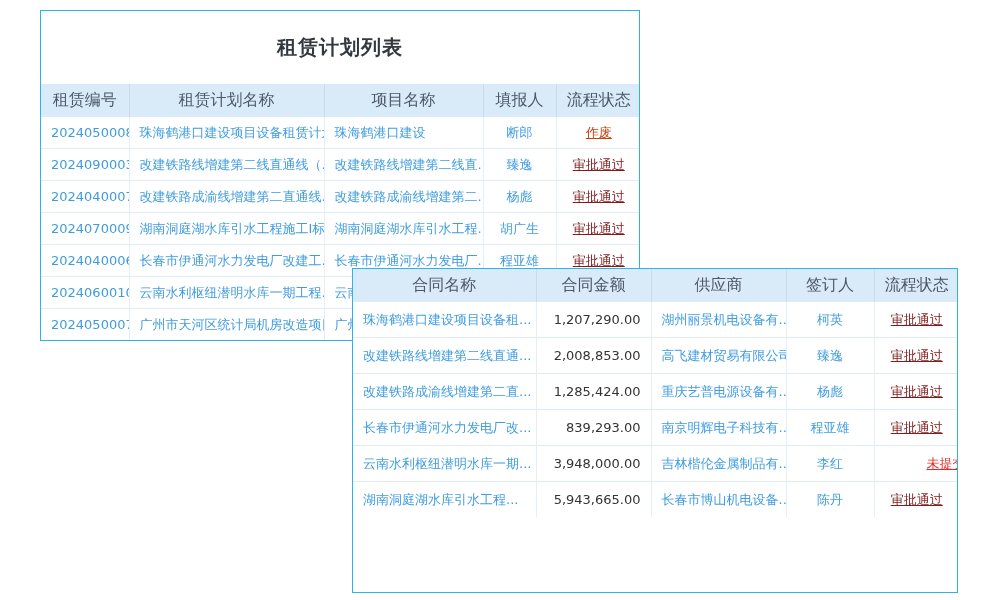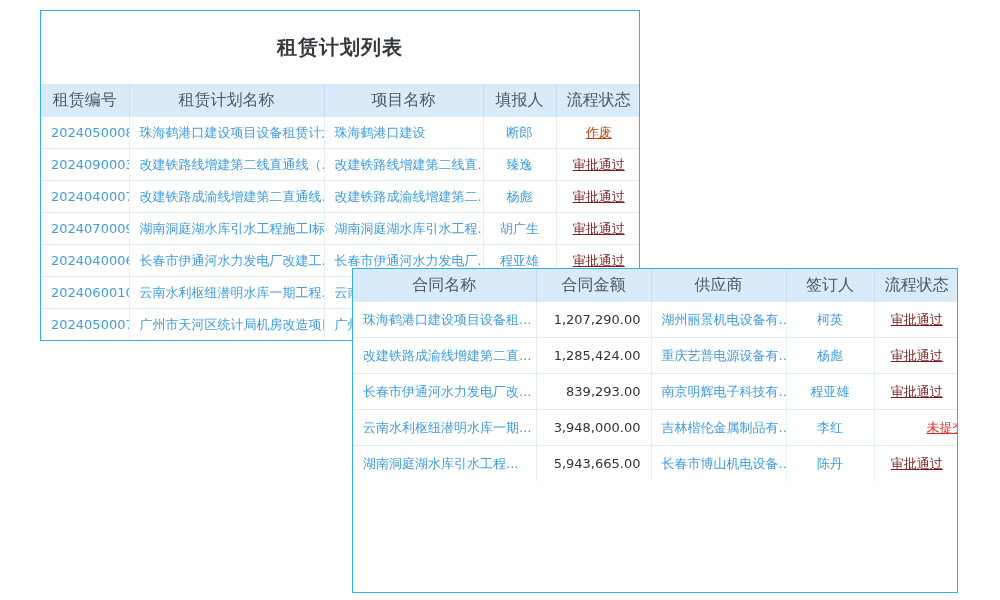--- a/index.html
+++ b/index.html
@@ -147,20 +147,27 @@
         </thead>
       <tbody>
           <tr>
             <td class="al"><span class="link">珠海鹤港口建设项目设备租...</span></td>
             <td class="ar"><span class="num">1,207,290.00</span></td>
             <td class="al"><span class="link">湖州丽景机电设备有...</span></td>
             <td class="ac"><span class="link">柯英</span></td>
             <td class="ac"><span class="status st-approved">审批通过</span></td>
           </tr>
           <tr>
+            <td class="al"><span class="link">改建铁路线增建第二线直通...</span></td>
+            <td class="ar"><span class="num">2,008,853.00</span></td>
+            <td class="al"><span class="link">高飞建材贸易有限公司</span></td>
+            <td class="ac"><span class="link">臻逸</span></td>
+            <td class="ac"><span class="status st-approved">审批通过</span></td>
+          </tr>
+          <tr>
             <td class="al"><span class="link">改建铁路成渝线增建第二直...</span></td>
             <td class="ar"><span class="num">1,285,424.00</span></td>
             <td class="al"><span class="link">重庆艺普电源设备有...</span></td>
             <td class="ac"><span class="link">杨彪</span></td>
             <td class="ac"><span class="status st-approved">审批通过</span></td>
           </tr>
           <tr>
             <td class="al"><span class="link">长春市伊通河水力发电厂改...</span></td>
             <td class="ar"><span class="num">839,293.00</span></td>
             <td class="al"><span class="link">南京明辉电子科技有...</span></td>

